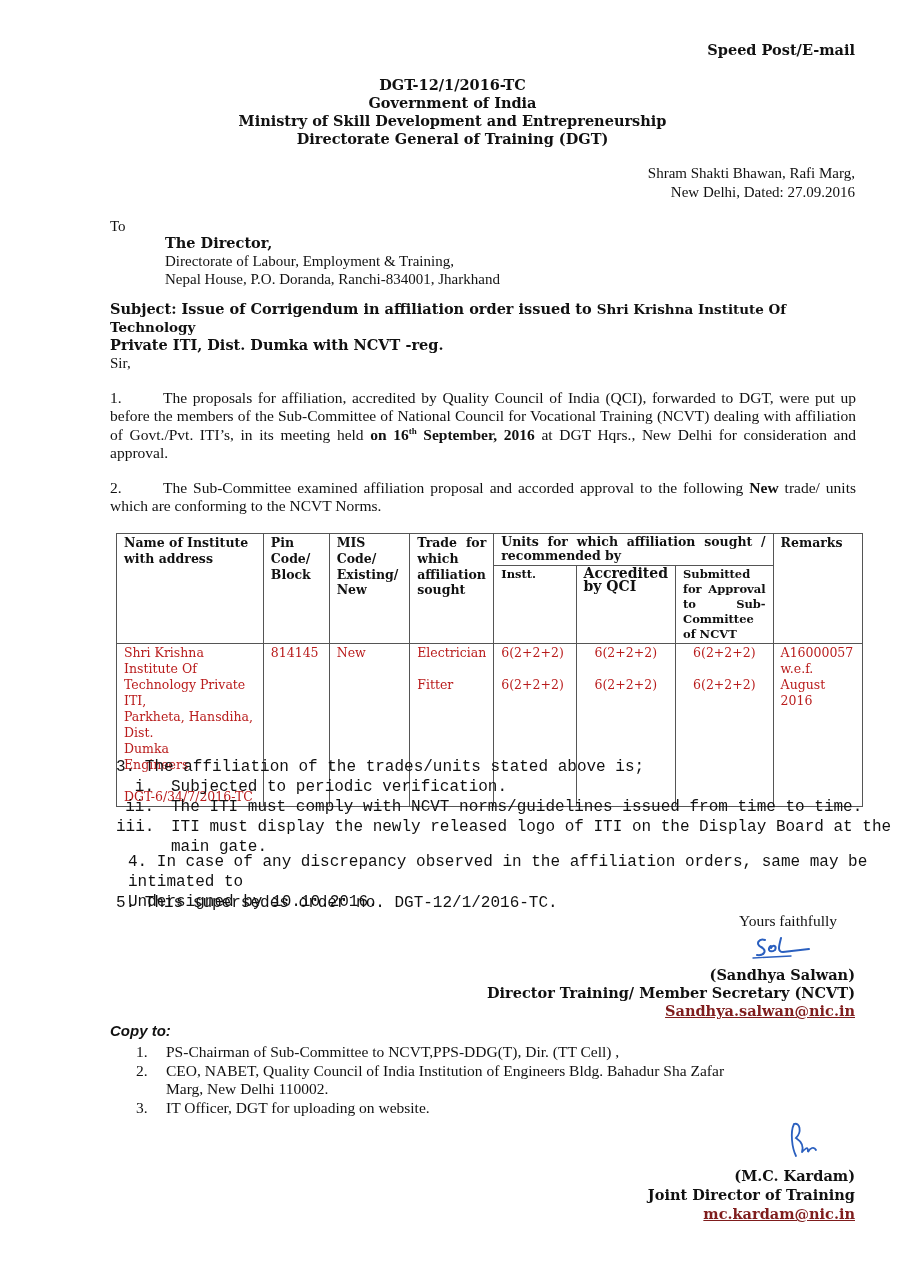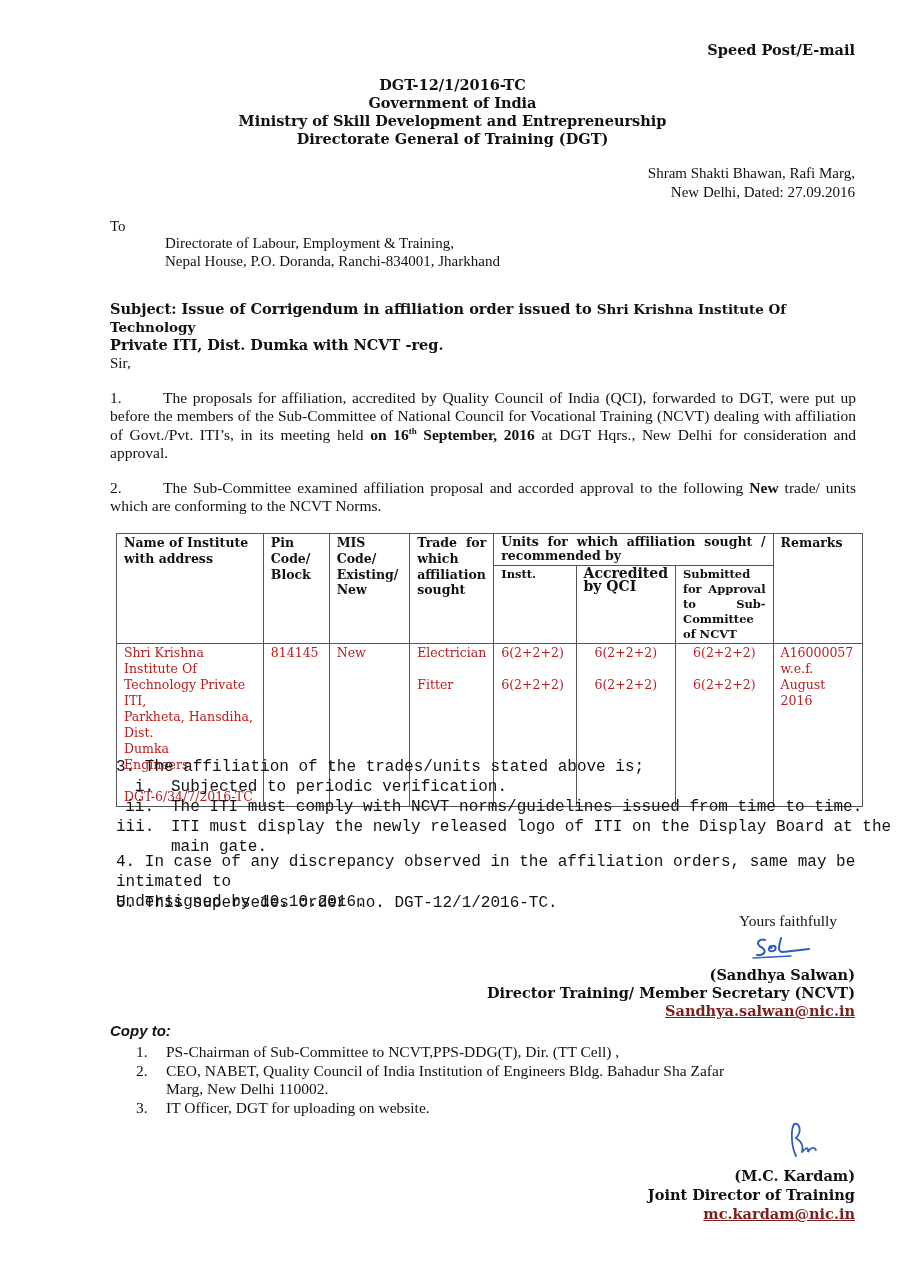--- a/index.html
+++ b/index.html
@@ -34,21 +34,21 @@
   #aff td { border:1.5px solid #555; vertical-align:top; padding:1px 7px; }
   #aff .th { font-weight:bold; font-size:12.5px; }
   #aff .small { font-size:14px; line-height:13px; font-weight:bold; }
   #aff .sub { font-size:11.5px; line-height:15px; font-weight:bold; }
   #aff td.data { font-size:12.5px; line-height:16px; color:#b91c1c; }
 
   .list-sec { left:116px; font-size:16px; line-height:20px; font-family:Liberation Mono, monospace; }
   #s3 { top:757px; }
   .roman { display:flex; }
   .roman .rn { width:55px; text-align:right; padding-right:17px; box-sizing:border-box; }
-  #s4 { top:852px; width:760px; }
+  #s4 { top:852px; width:760px;margin-left:12px; }
   #s5 { top:893px; }
 
   #faith { right:68px; top:912px; font-size:15.5px; }
   #sig1 { right:92px; top:930px; }
   #salwan { right:50px; top:966px; font-size:14.5px; line-height:18px; }
   a.mail { color:#7f1d1d; text-decoration:underline; font-weight:bold; }
 
   #copyto { left:110px; top:1022px; font-size:15px; }
   #cclist { left:136px; top:1043px; width:720px; font-size:15.5px; line-height:18.5px; }
   #cclist .ci { display:flex; }
@@ -68,20 +68,21 @@
   <div>Directorate General of Training (DGT)</div>
 </div>
 
 <div id="addr" class="abs lserif right">
   <div>Shram Shakti Bhawan, Rafi Marg,</div>
   <div>New Delhi, Dated: 27.09.2016</div>
 </div>
 
 <div id="to" class="abs lserif">To</div>
 <div id="recipient" class="abs lserif">
+  <div class="serif b" style="font-size:14.5px">The Director,</div>
   <div>Directorate of Labour, Employment &amp; Training,</div>
   <div>Nepal House, P.O. Doranda, Ranchi-834001, Jharkhand</div>
 </div>
 
 <div id="subject" class="abs serif b">
   <span>Subject: Issue of Corrigendum in affiliation order issued to </span><span class="inst">Shri Krishna Institute Of Technology</span>
   <br><span>Private ITI, Dist. Dumka with NCVT -reg.</span>
 </div>
 
 <div id="sir" class="abs lserif">Sir,</div>

